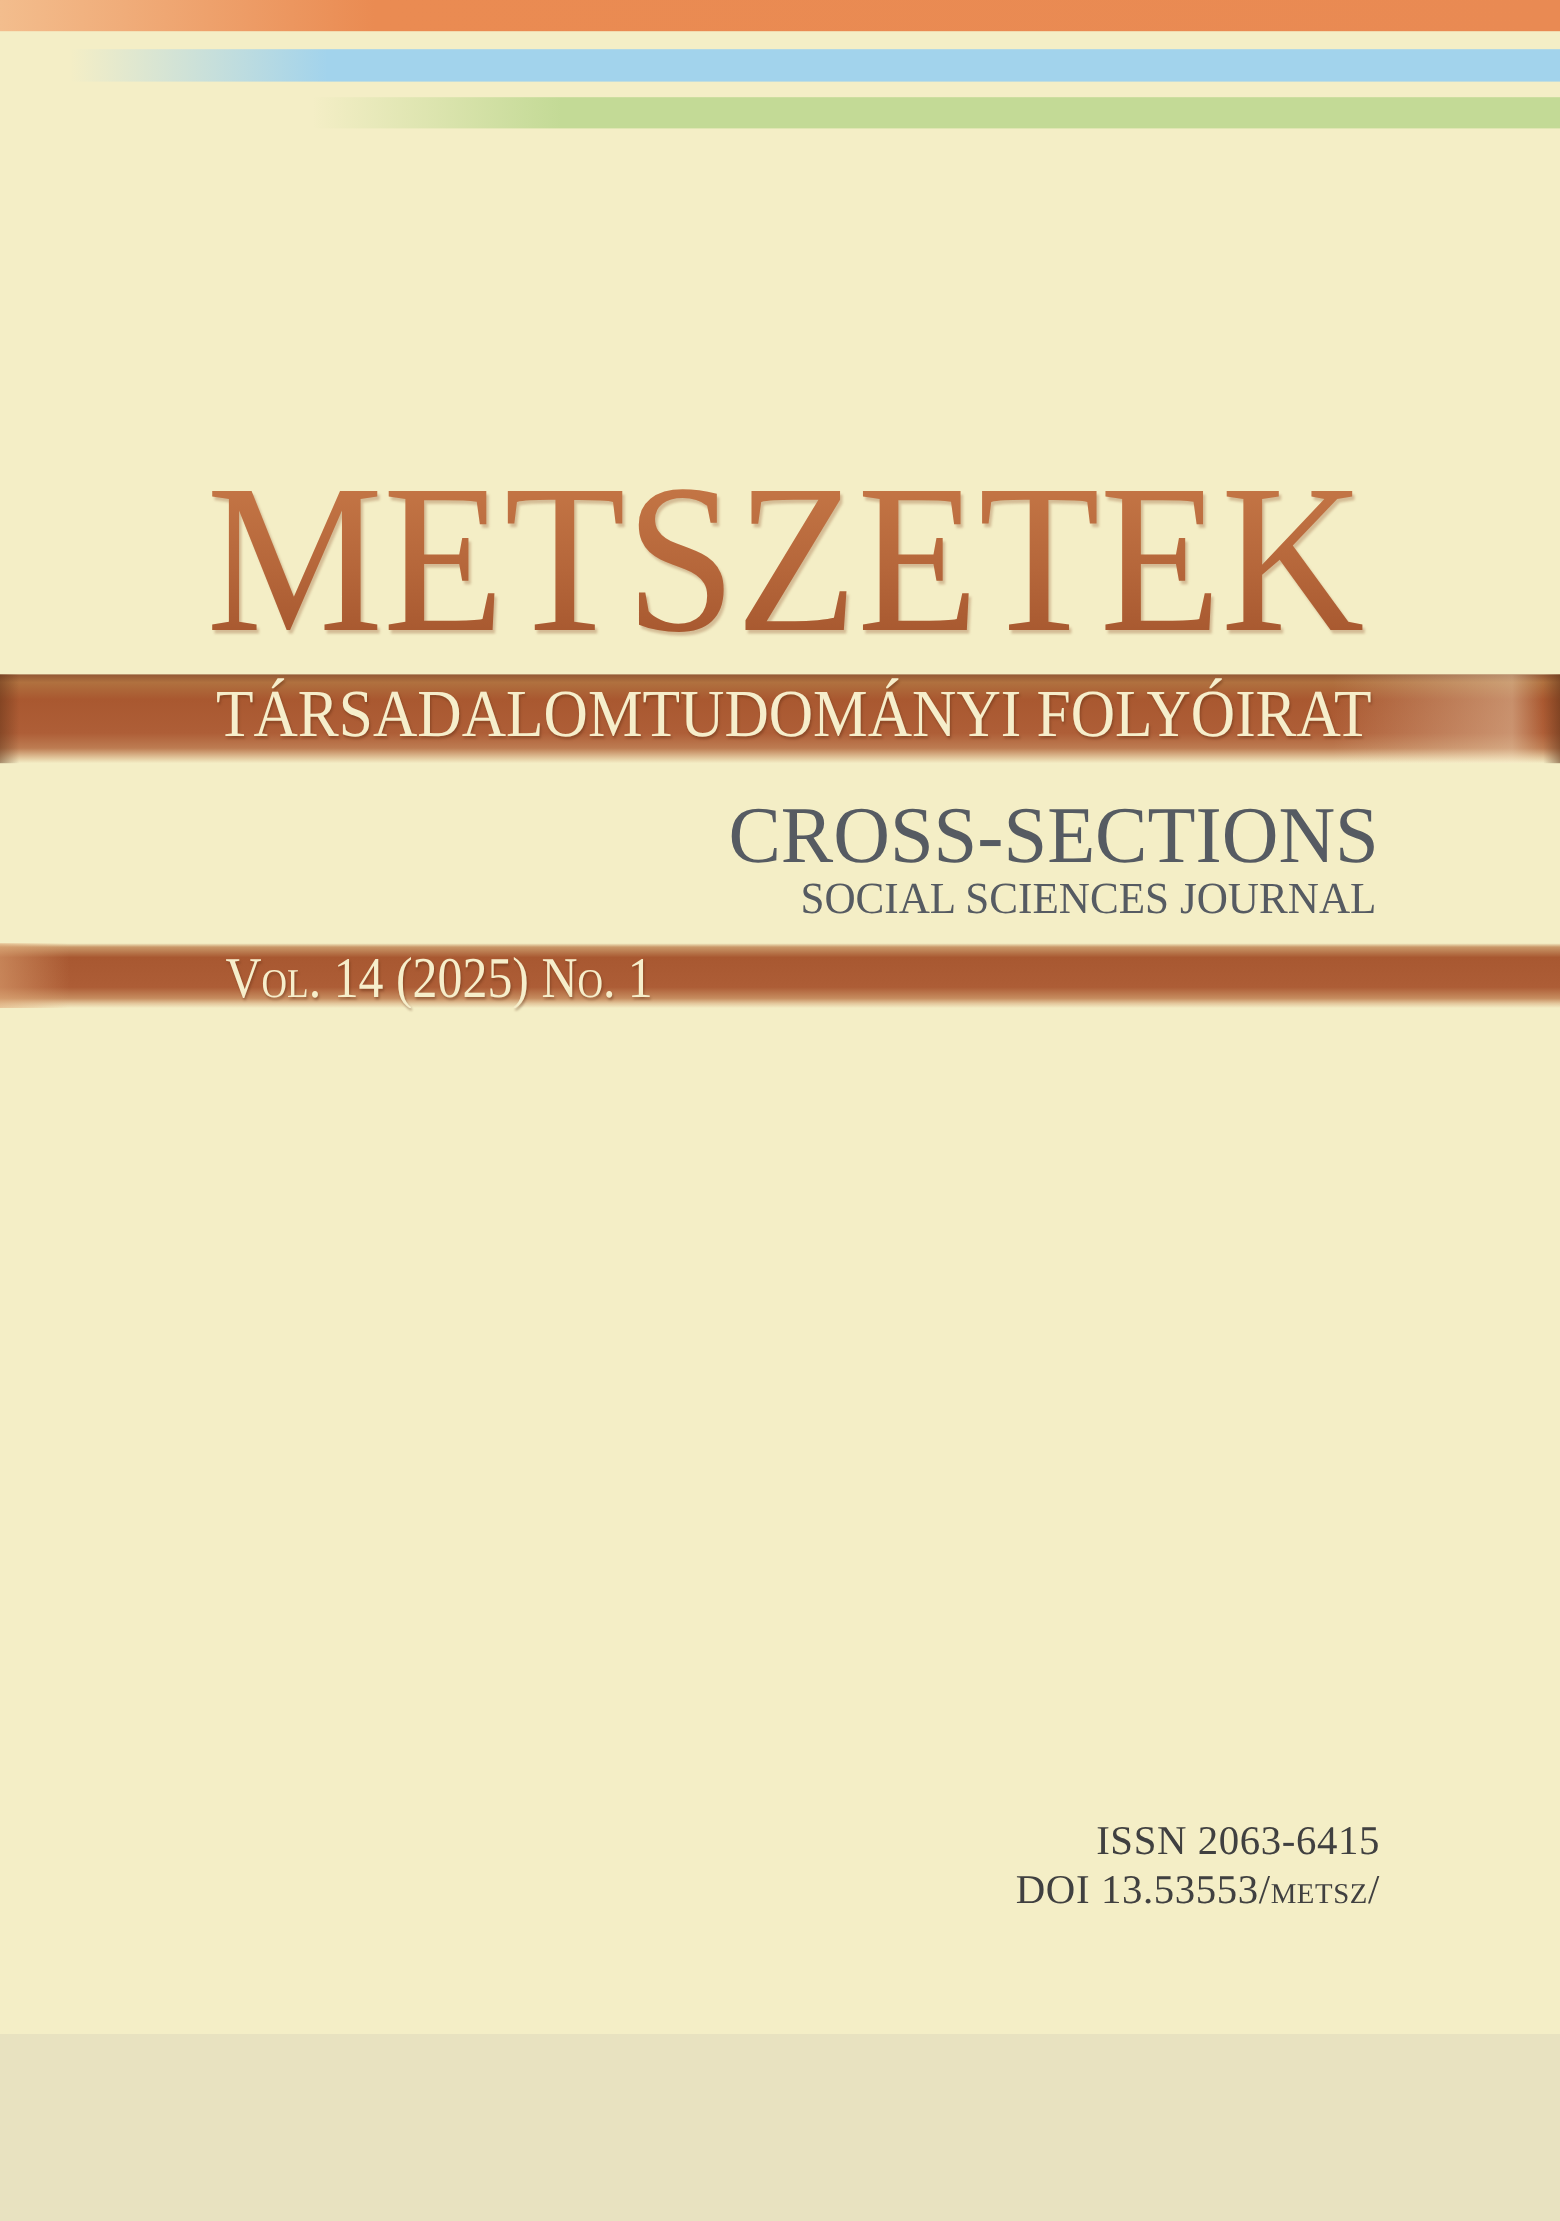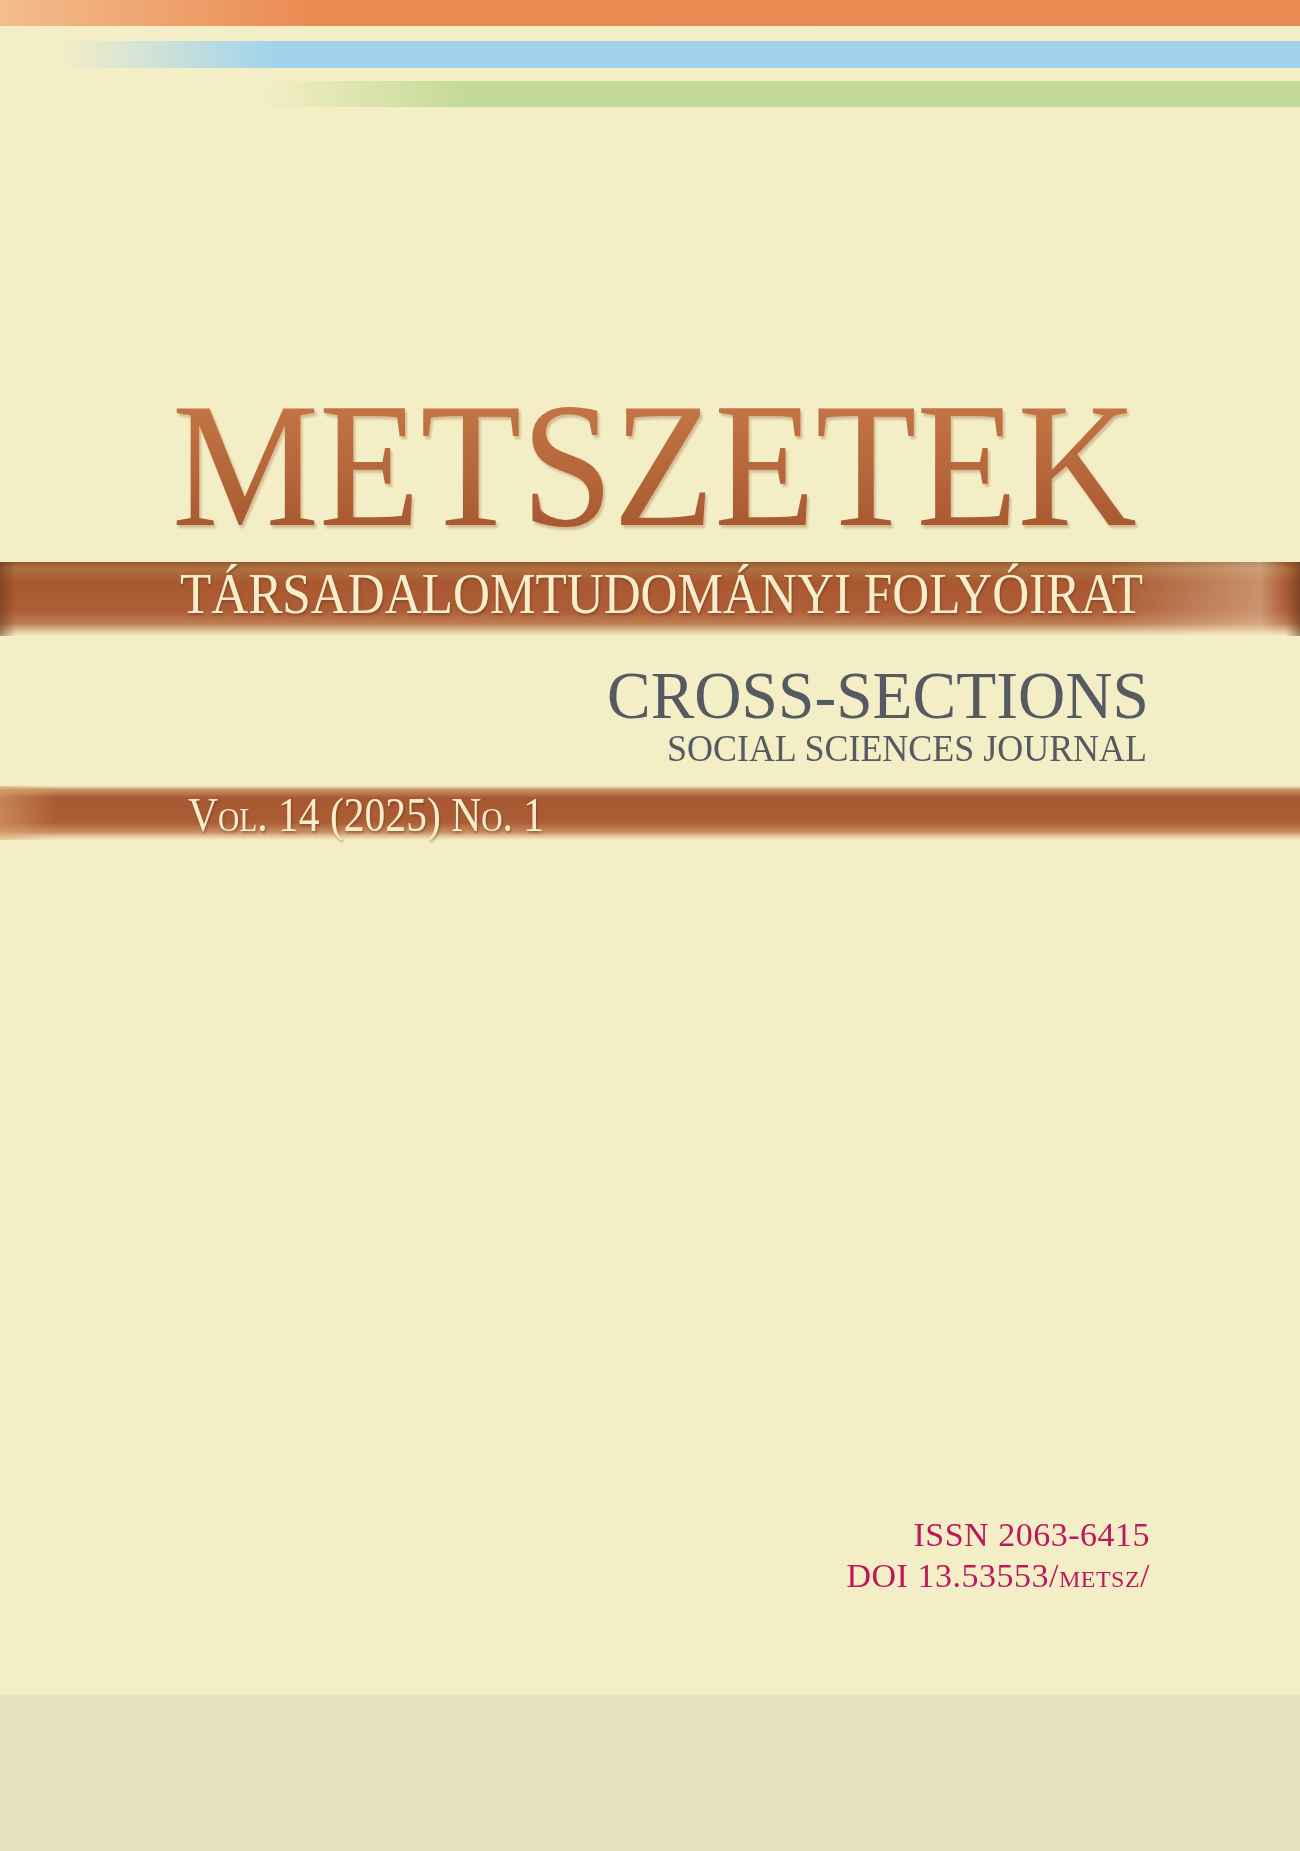--- a/index.html
+++ b/index.html
@@ -52,21 +52,21 @@
   .band1-text{top:562px;}
   .band2-text{top:786px;}
   .band2-text text{font-variant:small-caps;}
 
   .cross-svg{position:absolute;left:0;top:640px;}
   .cross-svg text{font-family:"Liberation Serif", serif;fill:#565b62;}
 
   .issn-block{
     position:absolute;right:150px;top:1514px;
     text-align:right;font-size:34px;line-height:41px;
-    color:#be185d;letter-spacing:0.5px;
+    color:#404040;letter-spacing:0.5px;
   }
   .issn-block .doi-line{font-variant:small-caps;}
 </style>
 </head>
 <body>
 
 <div class="page">
 
   <div class="stripe stripe-orange-top"></div>
   <div class="stripe stripe-blue-top"></div>

